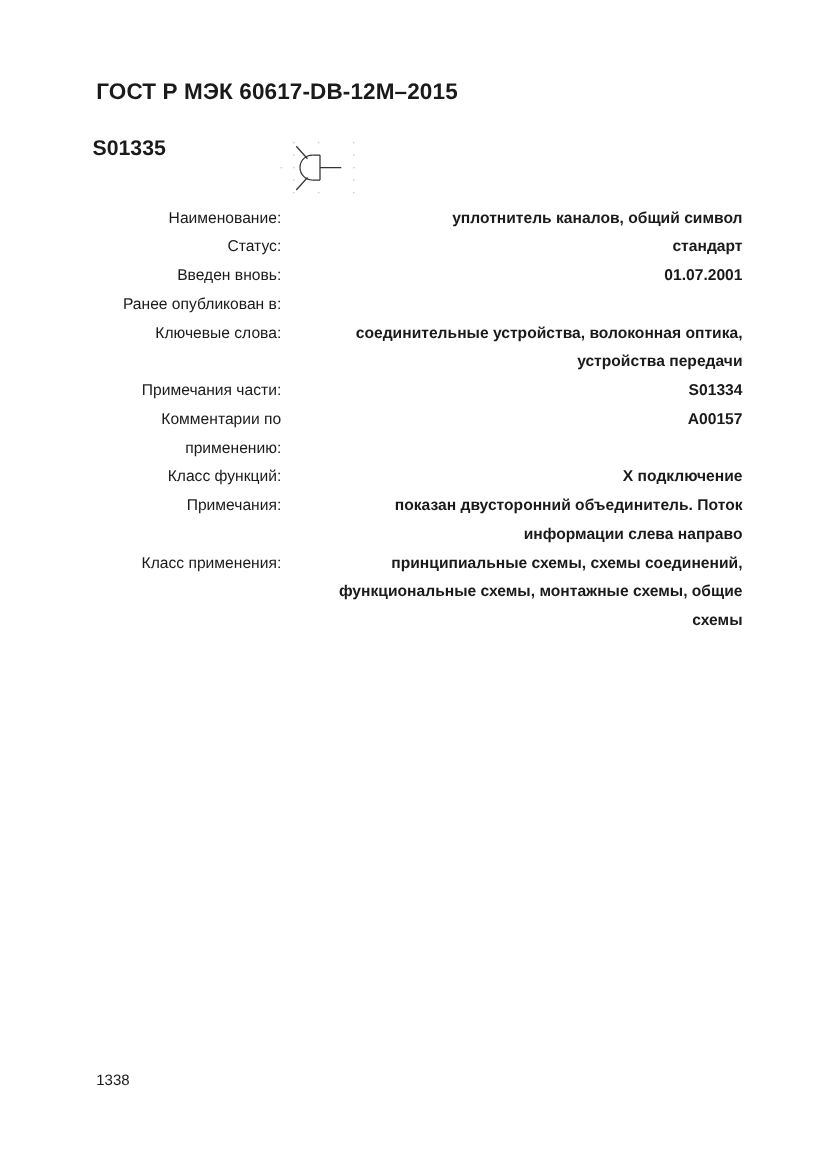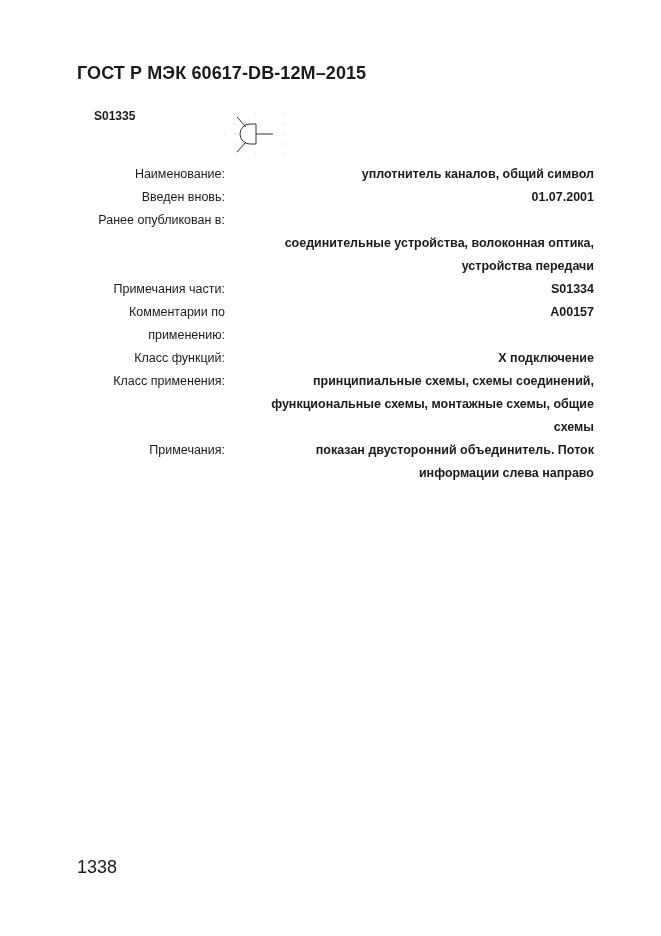--- a/index.html
+++ b/index.html
@@ -6,28 +6,28 @@
     body {
       width: 661px; height: 936px; background: #ffffff; color: #1a1a1a;
       font-family: "Liberation Sans", sans-serif; position: relative; overflow: hidden;
     }
     .header {
       position: absolute; left: 77px; top: 63px;
       font-size: 18px; font-weight: bold; letter-spacing: 0.1px;
     }
     .code {
       position: absolute; left: 74px; top: 109px;
-      font-size: 12px; font-weight: bold; margin-left: 20px;
+      font-size: 17px; font-weight: bold;
     }
     .symbol { position: absolute; left: 220px; top: 110px; width: 70px; height: 50px; }
     .fields { position: absolute; left: 74px; top: 163px; width: 520px; }
     .row { display: flex; font-size: 12.5px; line-height: 23px; text-align: right; }
     .label { width: 151px; flex: 0 0 151px; }
     .value { flex: 1; width: 330px; font-weight: bold; }
-    .pagenum { position: absolute; left: 77px; top: 857px; font-size: 18px; }
+    .pagenum { position: absolute; left: 77px; top: 857px; font-size: 12px; }
   </style>
 </head>
 <body>
 
 <div class="header">ГОСТ Р МЭК 60617-DB-12M–2015</div>
 
 <div class="code">S01335</div>
 
 <div class="symbol">
   <svg width="70" height="50" viewBox="0 0 70 50">
@@ -59,29 +59,36 @@
 </div>
 
 <div class="fields">
   <div class="row">
     <div class="label">Наименование:</div>
     <div class="value">
         <div>уплотнитель каналов, общий символ</div>
       </div>
   </div>
   <div class="row">
+    <div class="label">Статус:</div>
+    <div class="value">
+        <div>стандарт</div>
+      </div>
+  </div>
+  <div class="row">
     <div class="label">Введен вновь:</div>
     <div class="value">
         <div>01.07.2001</div>
       </div>
   </div>
   <div class="row">
     <div class="label">Ранее опубликован в:</div>
   </div>
   <div class="row">
+    <div class="label">Ключевые слова:</div>
     <div class="value">
       <div>соединительные устройства, волоконная оптика,</div>
       <div>устройства передачи</div>
     </div>
   </div>
   <div class="row">
     <div class="label">Примечания части:</div>
     <div class="value">
         <div>S01334</div>
       </div>
@@ -95,29 +102,29 @@
         <div>A00157</div>
       </div>
   </div>
   <div class="row">
     <div class="label">Класс функций:</div>
     <div class="value">
         <div>X подключение</div>
       </div>
   </div>
   <div class="row">
+    <div class="label">Примечания:</div>
+    <div class="value">
+      <div>показан двусторонний объединитель. Поток</div>
+      <div>информации слева направо</div>
+    </div>
+  </div>
+  <div class="row">
     <div class="label">Класс применения:</div>
     <div class="value">
       <div>принципиальные схемы, схемы соединений,</div>
       <div>функциональные схемы, монтажные схемы, общие</div>
       <div>схемы</div>
     </div>
   </div>
-  <div class="row">
-    <div class="label">Примечания:</div>
-    <div class="value">
-      <div>показан двусторонний объединитель. Поток</div>
-      <div>информации слева направо</div>
-    </div>
-  </div>
 </div>
 
 <div class="pagenum">1338</div>
 
 </body></html>

